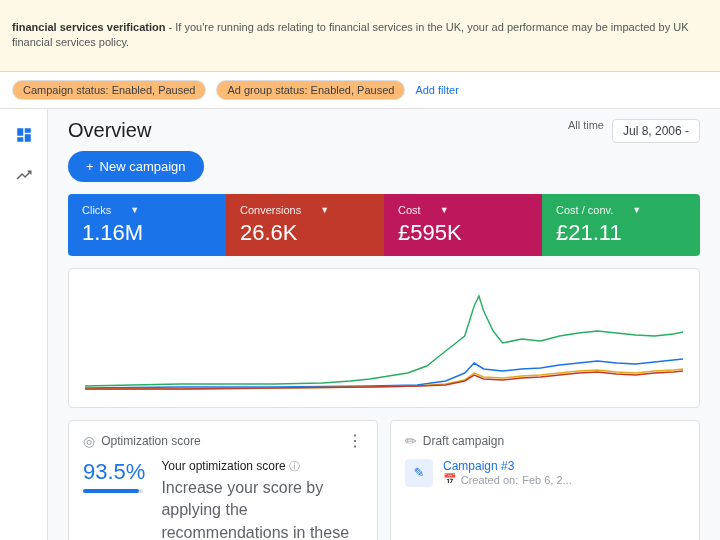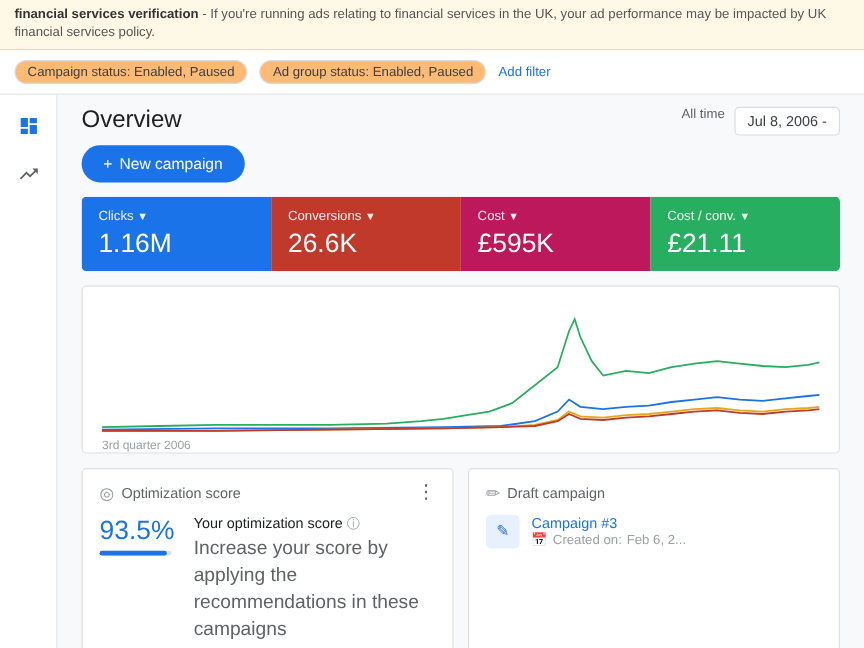--- a/index.html
+++ b/index.html
@@ -10,21 +10,21 @@
       height: 540px;
       overflow: hidden;
       font-size: 13px;
       color: #202124;
     }
 
     
     .warning-bar {
       background: #fef9e7;
       border-bottom: 1px solid #e8d7a0;
-      padding: 5px 12px;
+      padding: 20px 12px;
       font-size: 11px;
       color: #555;
       line-height: 1.4;
     }
     .warning-bar strong { color: #333; font-weight: 600; }
 
     
     .filter-bar {
       background: #fff;
       border-bottom: 1px solid #e0e0e0;
@@ -154,21 +154,21 @@
     .metric-card.conversions { background: #c0392b; }
     .metric-card.cost { background: #be185d; }
     .metric-card.cost-conv { background: #27ae60; }
 
     .metric-label {
       font-size: 11px;
       color: rgba(255,255,255,0.9);
       margin-bottom: 4px;
       display: flex;
       align-items: center;
-      gap: 3px;
+      gap: 19px;
     }
     .metric-value {
       font-size: 22px;
       font-weight: 400;
       color: #fff;
     }
     .chevron-down {
       display: inline-block;
       font-size: 9px;
     }
@@ -402,21 +402,20 @@
       <svg class="chart-svg" viewBox="0 0 630 110" preserveAspectRatio="none">
 
         <polyline fill="none" stroke="#27ae60" stroke-width="1.5" points="0,105 50,104 100,103 150,103 200,103 250,102 280,100 300,98 320,95 340,92 360,85 380,70 400,55 410,25 415,15 420,30 430,50 440,62 460,58 480,60 500,55 520,52 540,50 560,52 580,54 600,55 620,53 630,51"></polyline>
 
         <polyline fill="none" stroke="#1a73e8" stroke-width="1.5" points="0,107 100,106 200,106 300,105 350,104 380,100 400,92 410,82 420,88 440,90 460,88 480,87 500,84 520,82 540,80 560,82 580,83 600,81 620,79 630,78"></polyline>
 
         <polyline fill="none" stroke="#e6a817" stroke-width="1.5" points="0,108 100,108 200,107 300,106 350,105 380,103 400,99 410,92 420,96 440,97 460,95 480,94 500,92 520,90 540,89 560,91 580,92 600,90 620,89 630,88"></polyline>
 
         <polyline fill="none" stroke="#c0392b" stroke-width="1.5" points="0,108 100,108 200,107 300,106 350,105 380,104 400,100 410,94 420,98 440,99 460,97 480,96 500,94 520,92 540,91 560,93 580,94 600,92 620,91 630,90"></polyline>
       </svg>
-      <div class="chart-label">3rd quarter 2006</div>
     </div>
 
     <div class="bottom-cards">
 
       <div class="bottom-card">
         <div class="card-header">
           <div class="card-title-row">
             <span class="card-icon">◎</span>
             <span class="card-title">Optimization score</span>
           </div>

